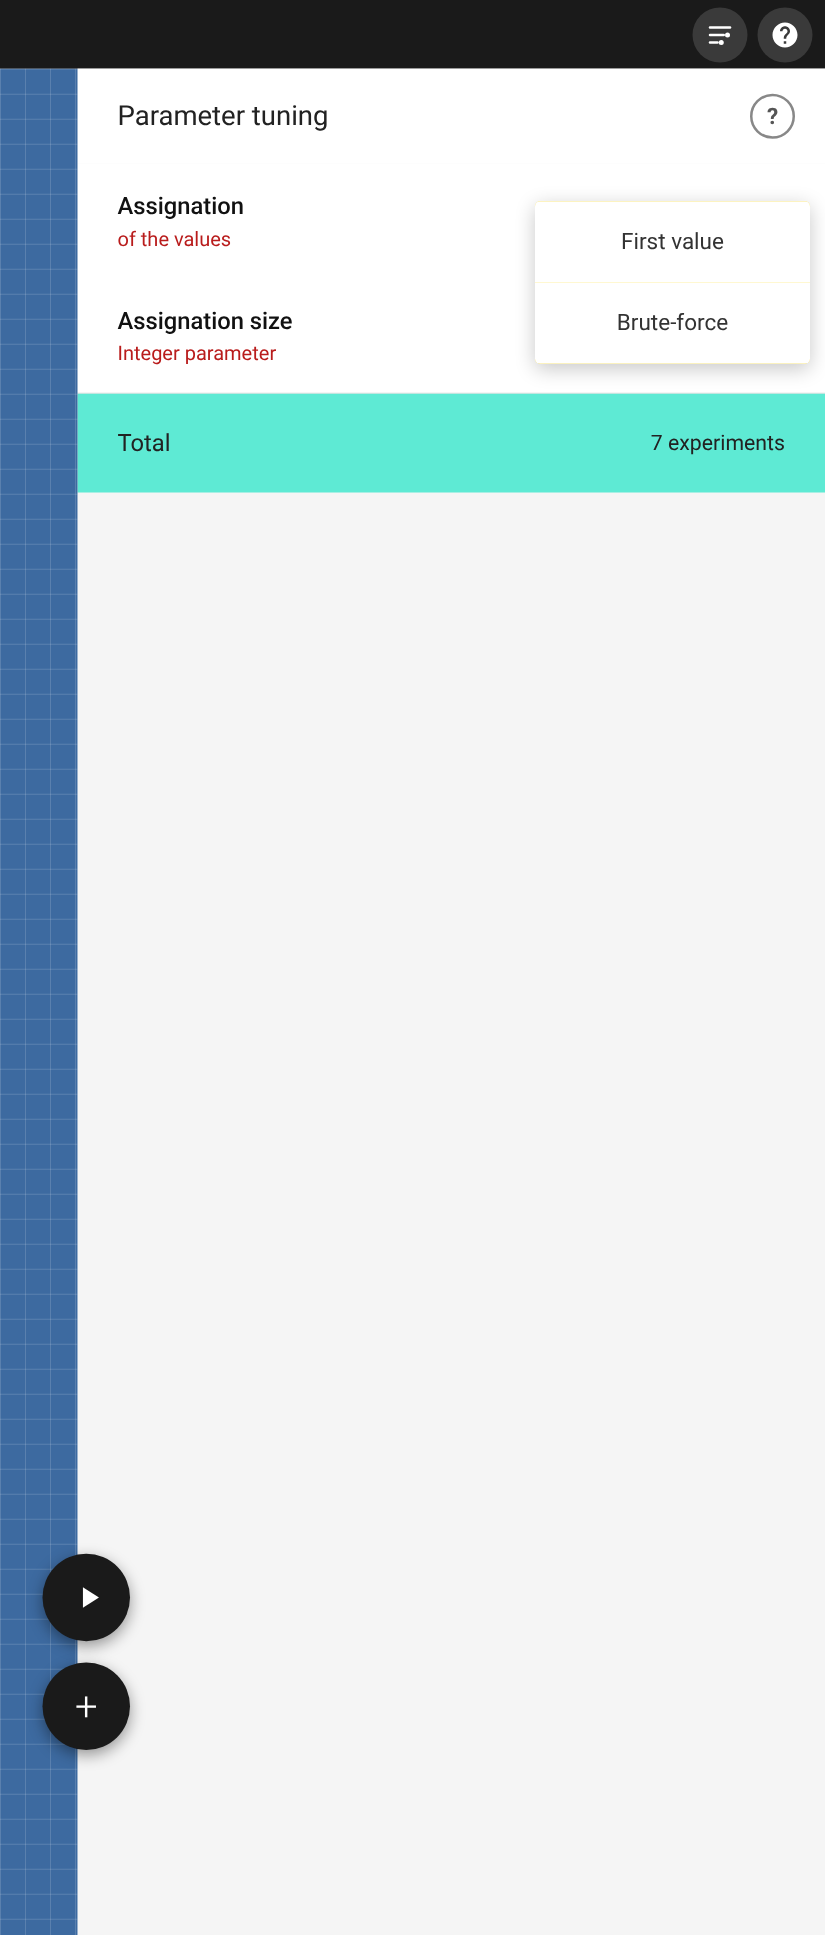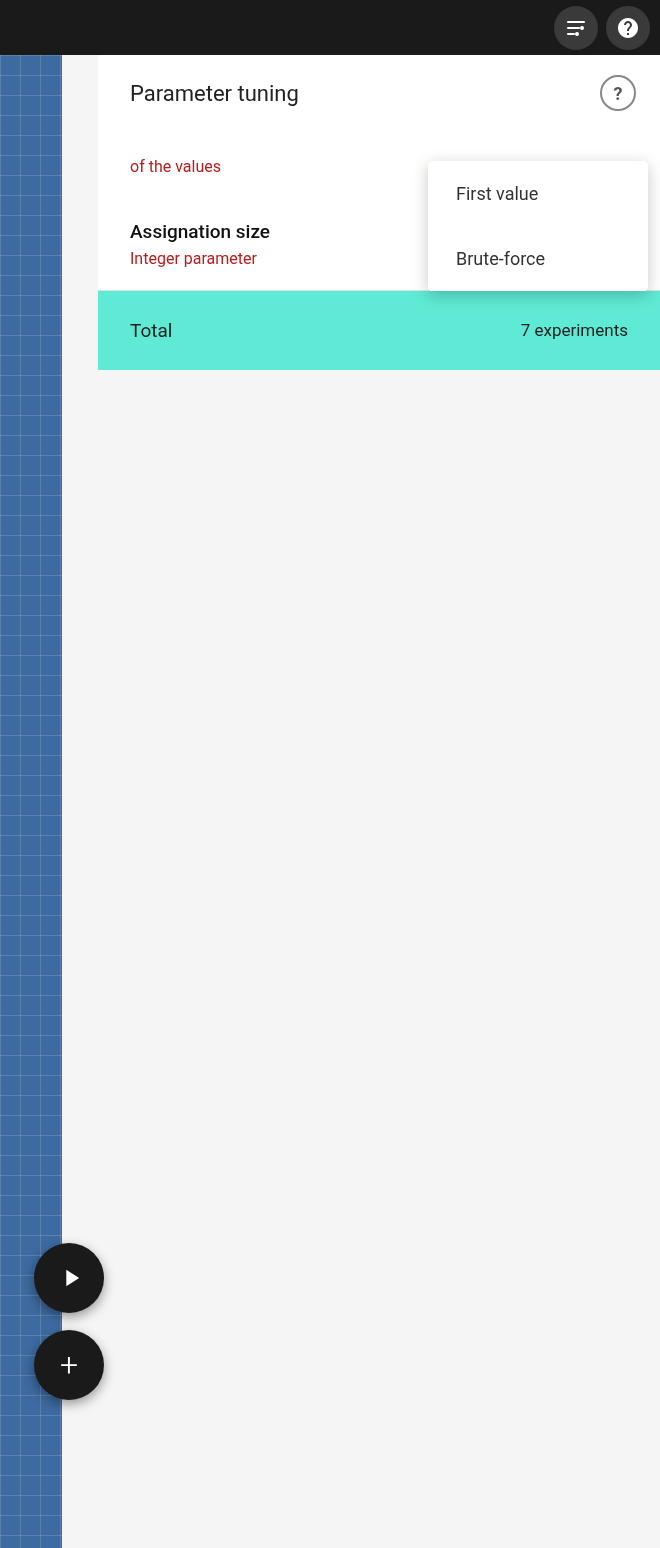--- a/index.html
+++ b/index.html
@@ -67,21 +67,20 @@
     }
 
     
     .main-content {
       position: absolute;
       left: 62px;
       top: 55px;
       width: calc(660px - 62px);
       height: calc(1548px - 55px);
       background: #f5f5f5;
-      padding-left: 36px;
     }
 
     
     .header-section {
       background: #ffffff;
       padding: 20px 24px 20px 32px;
       display: flex;
       align-items: center;
       justify-content: space-between;
       border-bottom: none;
@@ -141,20 +140,21 @@
     .dropdown-menu {
       position: absolute;
       top: 30px;
       right: -20px;
       width: 220px;
       background: #fde047;
       box-shadow: 0 4px 16px rgba(0,0,0,0.22);
       border-radius: 4px;
       z-index: 100;
       overflow: hidden;
+      text-align: center;
     }
 
     .dropdown-item {
       padding: 22px 28px;
       font-size: 18px;
       color: #333333;
       cursor: pointer;
       background: #ffffff;
     }
 
@@ -262,20 +262,21 @@
   <div class="header-section">
     <span class="header-title">Parameter tuning</span>
     <div class="help-icon-btn">
       <span>?</span>
     </div>
   </div>
 
   <div class="params-area">
 
     <div class="param-row" style="position:relative;">
+      <div class="param-label">Assignation</div>
       <div class="param-sublabel">of the values</div>
 
       <div class="dropdown-menu">
         <div class="dropdown-item">First value</div>
         <div class="dropdown-item">Brute-force</div>
       </div>
     </div>
 
     <div class="param-row">
       <div class="param-label">Assignation size</div>

